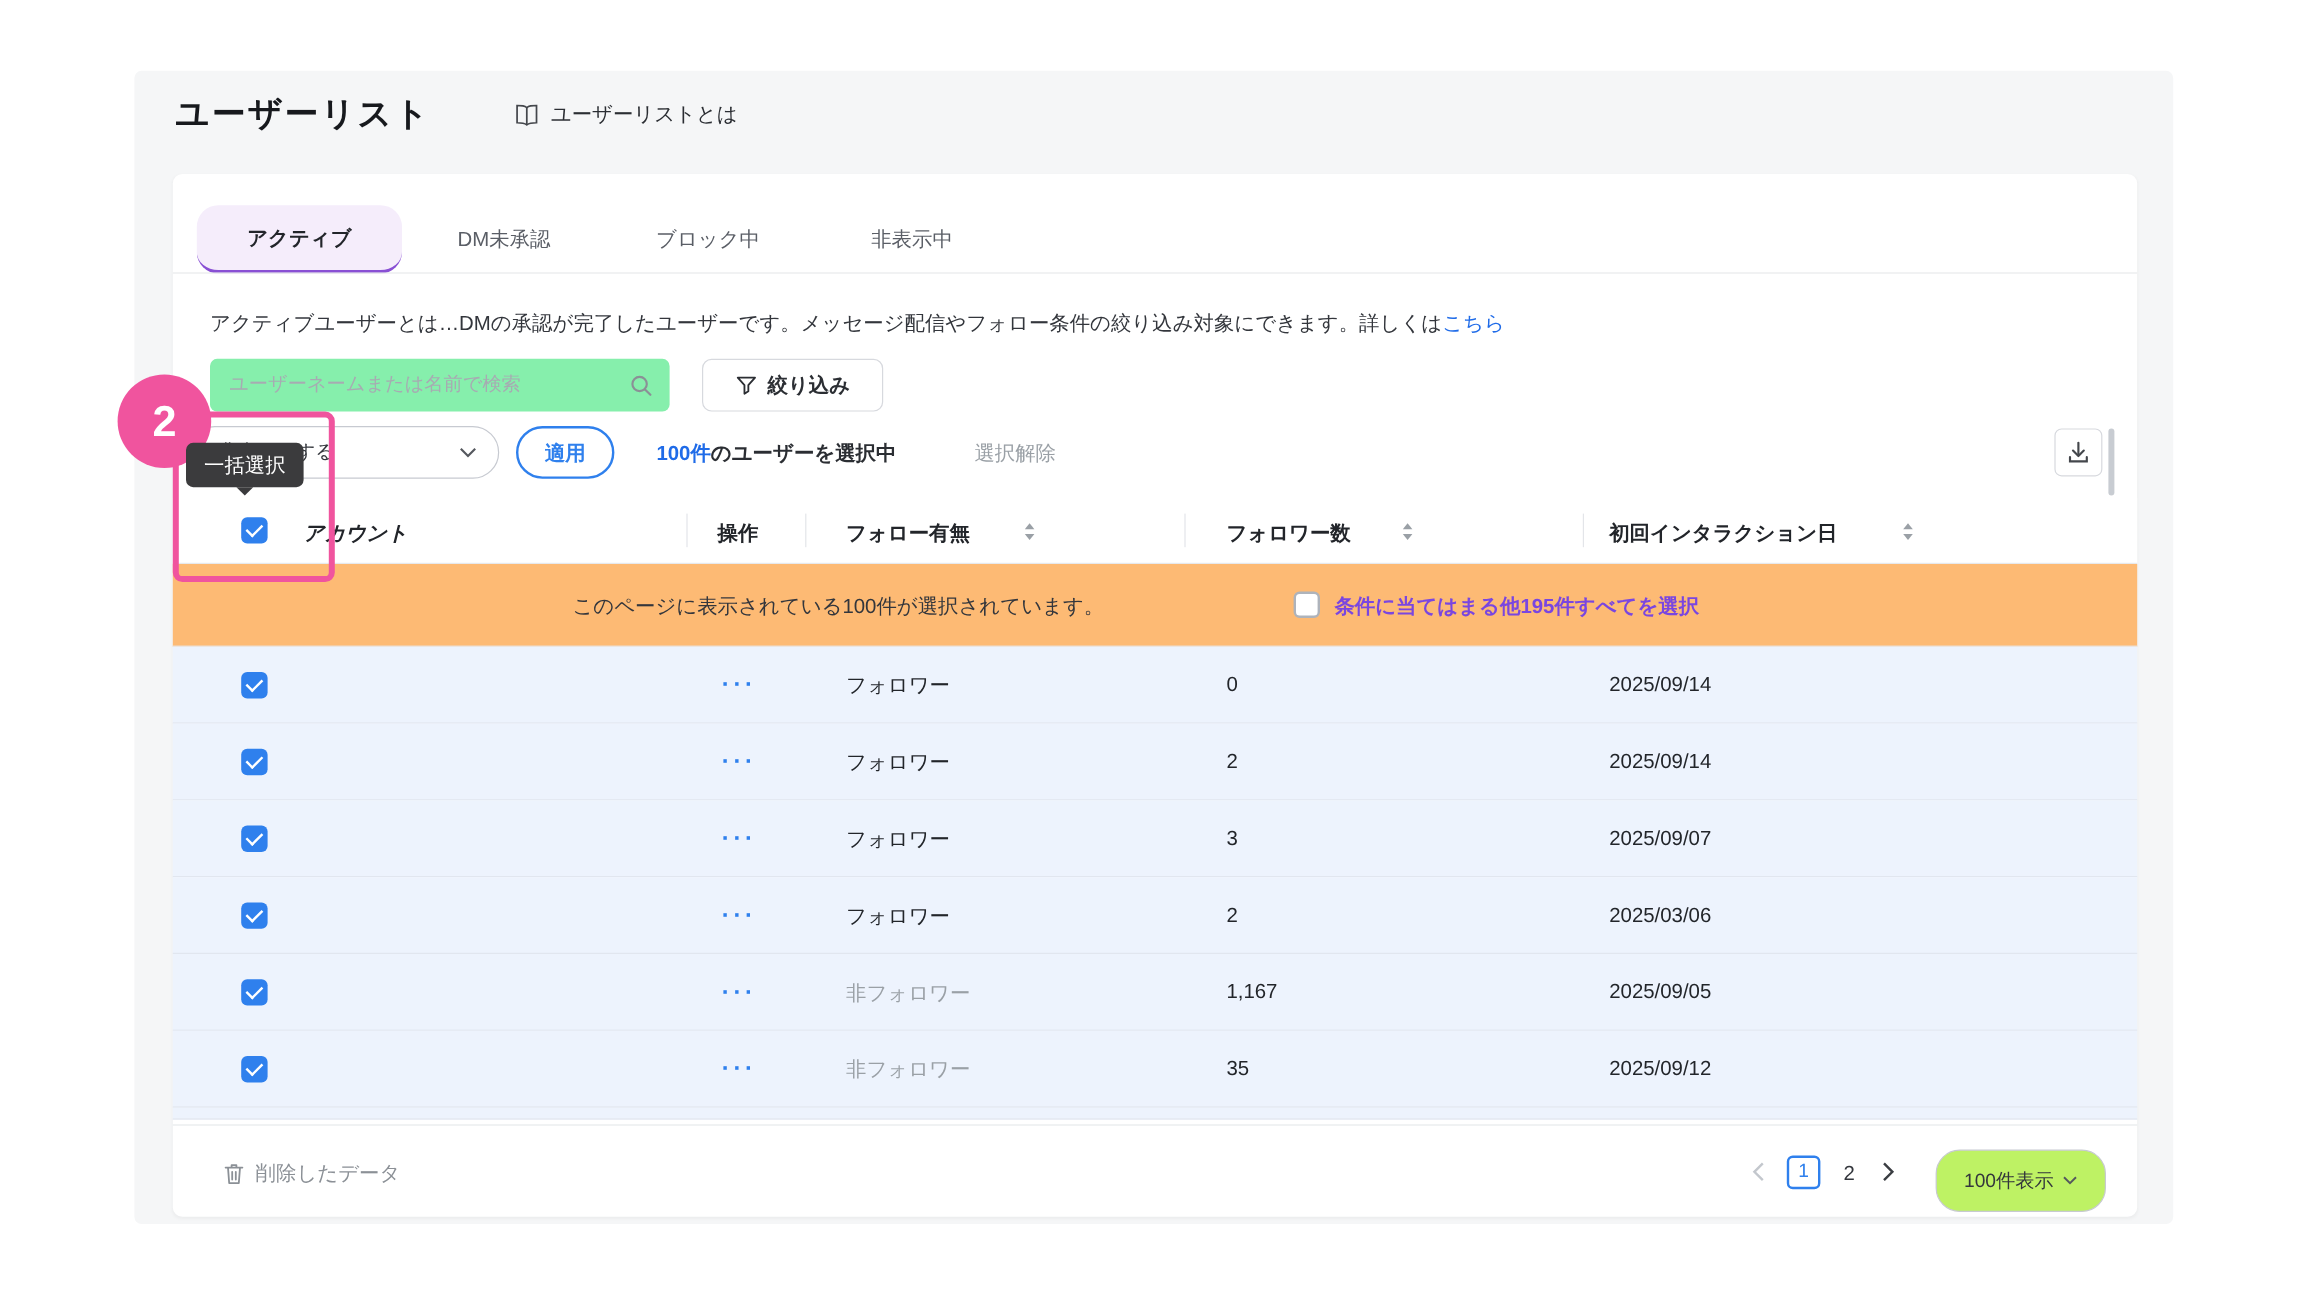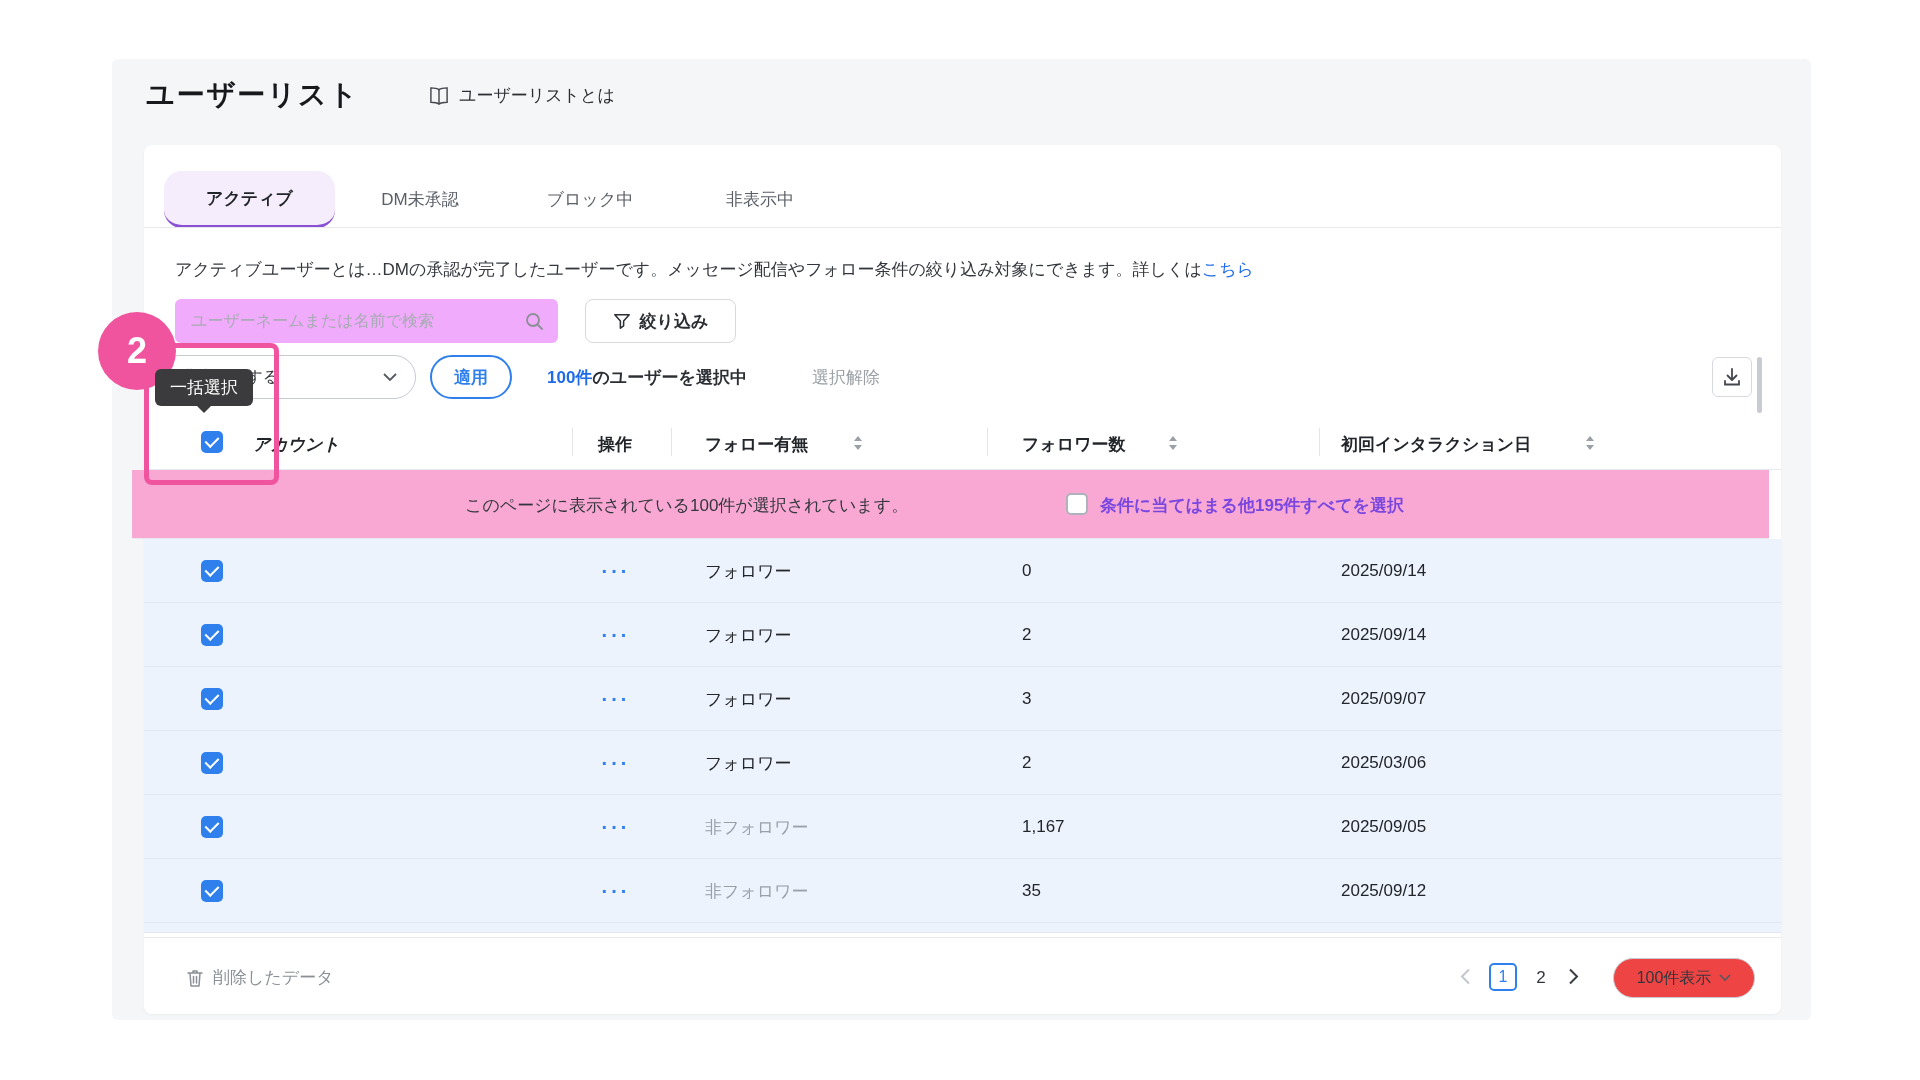--- a/index.html
+++ b/index.html
@@ -24,21 +24,21 @@
 
   .card{position:absolute;left:144px;top:145px;width:1637px;height:869px;background:#ffffff;border-radius:8px;box-shadow:0 1px 3px rgba(0,0,0,0.04);}
 
   .tab{position:absolute;top:171px;height:57px;display:flex;align-items:center;justify-content:center;font-size:17px;color:#5a5e66;cursor:pointer;}
   .tab.active{background:var(--tab-bg);border-bottom:3px solid var(--accent-purple);color:#22252a;font-weight:bold;border-radius:18px;}
   .tabs-border{position:absolute;left:144px;top:227px;width:1637px;height:1px;background:#e8e9ec;}
 
   .desc{position:absolute;left:175px;top:258px;font-size:17px;color:#33363c;}
   .desc .link{color:var(--link-blue);cursor:pointer;}
 
-  .search-box{position:absolute;left:175px;top:299px;width:383px;height:44px;background:#f0abfc;border-radius:6px;display:flex;align-items:center;}
+  .search-box{position:absolute;left:175px;top:299px;width:383px;height:44px;background:#86efac;border-radius:6px;display:flex;align-items:center;}
   .search-box input{flex:1;border:none;background:transparent;outline:none;font-size:16px;padding:0 6px 0 16px;color:#33363c;
     font-family:"Liberation Sans","DejaVu Sans",sans-serif;}
   .search-box input::placeholder{color:#a7abb2;}
   .search-box .icn{margin-right:14px;display:flex;}
 
   .filter-btn{position:absolute;left:585px;top:299px;width:151px;height:44px;border:1px solid #d7d9de;border-radius:8px;background:#fff;
     display:flex;align-items:center;justify-content:center;gap:9px;font-size:17px;font-weight:bold;color:#2b2e33;cursor:pointer;}
 
   .action-select{position:absolute;left:157px;top:355px;width:259px;height:44px;border:1px solid #c7cad1;border-radius:22px;background:#fff;
     display:flex;align-items:center;justify-content:space-between;padding:0 18px 0 24px;font-size:16px;color:#33363c;cursor:pointer;}
@@ -53,21 +53,21 @@
 
   .thead{position:absolute;left:144px;top:415px;width:1637px;height:55px;background:#fff;border-bottom:1px solid #e7e9ec;}
   .th{position:absolute;font-size:17px;font-weight:bold;color:#22252a;top:433px;}
   .vsep{position:absolute;top:428px;width:1px;height:28px;background:#e3e5e9;}
   .sort{position:absolute;top:434px;cursor:pointer;display:flex;}
 
   .cb{width:22px;height:22px;background:var(--primary-blue);border-radius:5px;position:relative;cursor:pointer;flex:0 0 auto;}
   .cb::after{content:"";position:absolute;left:7px;top:3px;width:6px;height:11px;border-right:2.5px solid #fff;border-bottom:2.5px solid #fff;transform:rotate(45deg);}
   .cb-empty{width:22px;height:22px;background:#fff;border:2px solid #aeb3bb;border-radius:5px;cursor:pointer;flex:0 0 auto;}
 
-  .banner{position:absolute;left:132px;top:470px;width:1637px;height:69px;background:#f9a8d4;border-bottom:1px solid #e7e9ec;}
+  .banner{position:absolute;left:144px;top:470px;width:1637px;height:69px;background:#fdba74;border-bottom:1px solid #e7e9ec;}
   .banner-msg{position:absolute;left:333px;top:24px;font-size:17px;color:#33363c;}
   .banner-cb{position:absolute;left:934px;top:23px;}
   .banner-link{position:absolute;left:968px;top:24px;font-size:17px;font-weight:bold;color:var(--select-link-purple);cursor:pointer;}
 
   .rows{position:absolute;left:144px;top:539px;width:1637px;}
   .row{position:relative;height:64px;background:var(--row-selected-bg);border-bottom:1px solid #e1e6ef;}
   .row .cell{position:absolute;top:0;height:64px;display:flex;align-items:center;font-size:17px;color:#22252a;}
   .row .c-cb{left:57px;}
   .row .c-dots{left:440px;width:64px;justify-content:center;}
   .dots{color:var(--primary-blue);font-size:20px;font-weight:bold;letter-spacing:3px;cursor:pointer;line-height:1;}
@@ -77,21 +77,21 @@
   .row .c-date{left:1197px;}
   .row-partial{height:10px;background:var(--row-selected-bg);border-bottom:1px solid #e1e6ef;}
 
   .footer-border{position:absolute;left:144px;top:937px;width:1637px;height:1px;background:#e7e9ec;}
   .deleted{position:absolute;left:186px;top:966px;display:flex;align-items:center;gap:9px;font-size:17px;color:#8b9096;cursor:pointer;}
   .pag-prev{position:absolute;left:1460px;top:968px;cursor:pointer;display:flex;}
   .page-current{position:absolute;left:1489px;top:963px;width:28px;height:28px;border:2px solid var(--primary-blue);border-radius:5px;
     color:var(--primary-blue);font-size:16px;display:flex;align-items:center;justify-content:center;background:#fff;cursor:pointer;}
   .page-2{position:absolute;left:1530px;top:968px;width:22px;text-align:center;font-size:17px;color:#33363c;cursor:pointer;}
   .pag-next{position:absolute;left:1568px;top:968px;cursor:pointer;display:flex;}
-  .page-size{position:absolute;left:1613px;top:958px;width:142px;height:40px;border:1px solid #c7cad1;border-radius:20px;background:#ef4444;
+  .page-size{position:absolute;left:1613px;top:958px;width:142px;height:52px;border:1px solid #c7cad1;border-radius:20px;background:#bef264;
     display:flex;align-items:center;justify-content:center;gap:8px;font-size:16px;color:#33363c;cursor:pointer;}
 
   .hl-rect{position:absolute;left:144px;top:343px;width:135px;height:142px;border:5px solid var(--annotation-pink);border-radius:8px;z-index:40;pointer-events:none;}
   .step-badge{position:absolute;left:98px;top:312px;width:78px;height:78px;border-radius:50%;background:var(--annotation-pink);color:#fff;
     font-size:36px;font-weight:bold;display:flex;align-items:center;justify-content:center;z-index:41;}
   .tooltip{position:absolute;left:155px;top:369px;width:98px;height:37px;background:#3b3b3d;color:#fff;border-radius:6px;font-size:17px;
     display:flex;align-items:center;justify-content:center;z-index:42;}
   .tooltip::after{content:"";position:absolute;bottom:-7px;left:50%;margin-left:-7px;
     border-left:7px solid transparent;border-right:7px solid transparent;border-top:7px solid #3b3b3d;}
 </style>

